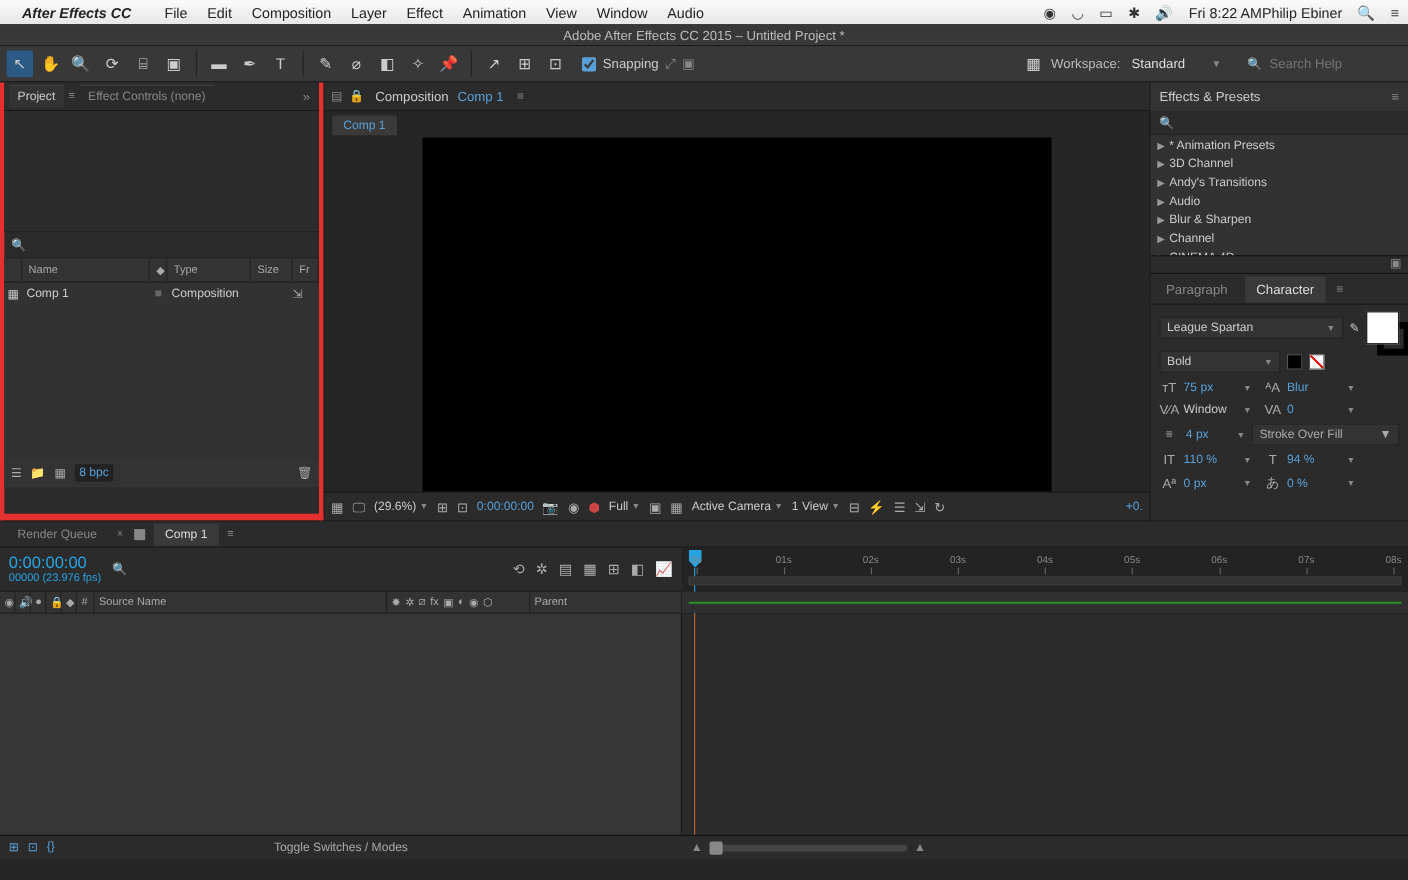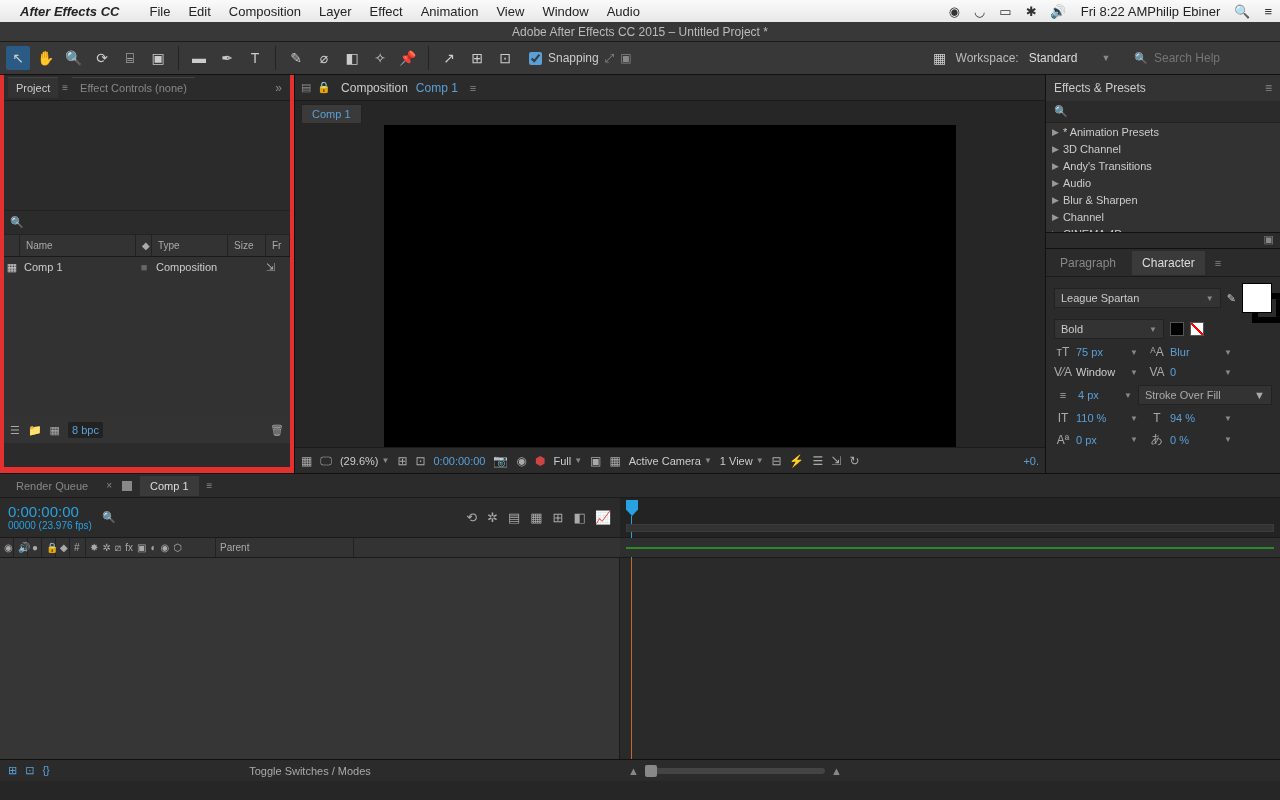--- a/index.html
+++ b/index.html
@@ -457,30 +457,42 @@
         <span>▦</span>
         <span>⊞</span>
         <span>◧</span>
         <span>📈</span>
       </div>
     </div>
     <div class="tl-head-right">
       <div class="tl-playhead"></div>
       <div class="tl-playline"></div>
       <div class="tl-workarea"></div>
+      <div class="tl-ruler">
+        <div class="tick" style="left:2%;">0s</div>
+        <div class="tick" style="left:14%;">01s</div>
+        <div class="tick" style="left:26%;">02s</div>
+        <div class="tick" style="left:38%;">03s</div>
+        <div class="tick" style="left:50%;">04s</div>
+        <div class="tick" style="left:62%;">05s</div>
+        <div class="tick" style="left:74%;">06s</div>
+        <div class="tick" style="left:86%;">07s</div>
+        <div class="tick" style="left:98%;">08s</div>
+      </div>
     </div>
   </div>
   <div class="tl-cols">
     <div class="tl-cols-left">
       <div class="c c-eye">◉</div>
       <div class="c c-spk">🔊</div>
       <div class="c c-solo">●</div>
       <div class="c c-lock">🔒</div>
       <div class="c c-lbl">◆</div>
       <div class="c c-num">#</div>
+      <div class="c c-src">Source Name</div>
       <div class="c c-sw" style="gap:4px;">
         <span>✸</span>
         <span>✲</span>
         <span>⧄</span>
         <span>fx</span>
         <span>▣</span>
         <span>◐</span>
         <span>◉</span>
         <span>⬡</span>
       </div>

